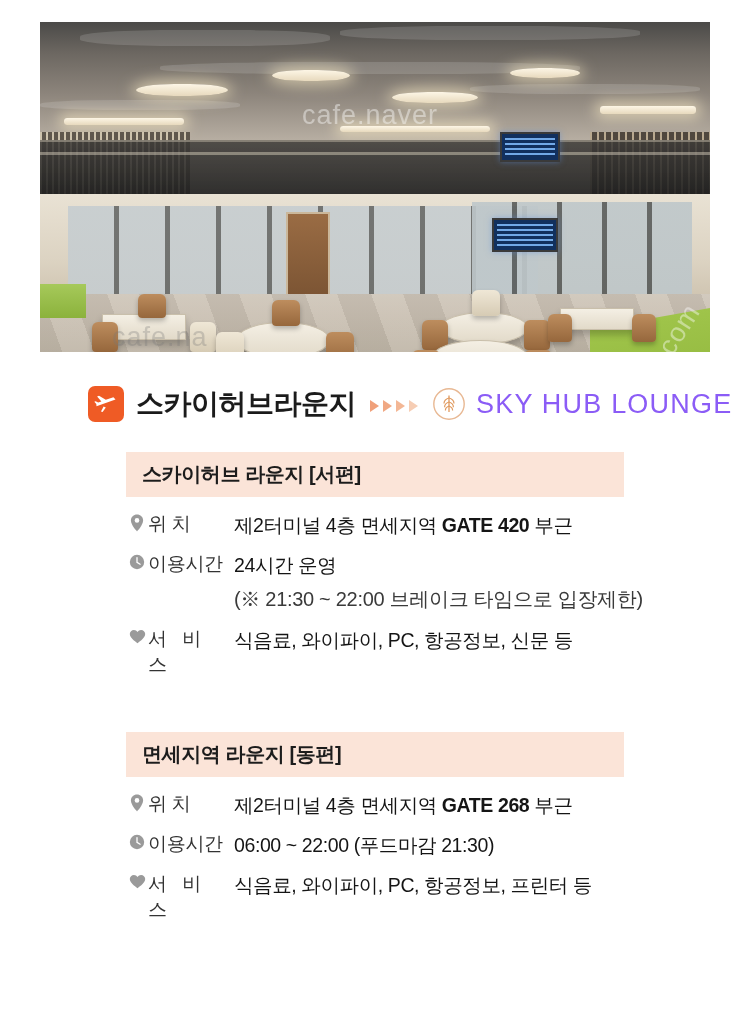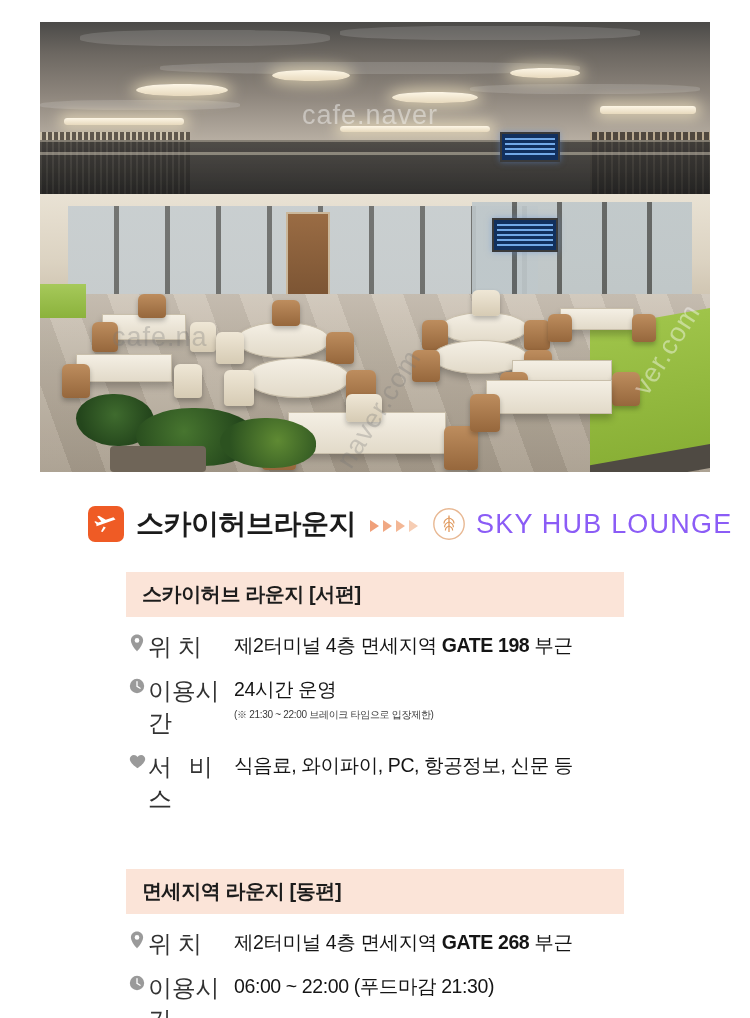--- a/index.html
+++ b/index.html
@@ -14,21 +14,21 @@
     width: 750px;
     min-height: 1018px;
     background: #ffffff;
     overflow: hidden;
   }
 
   
   .hero {
     position: relative;
     margin: 22px 40px 0 40px;
-    height: 450px;
+    height: 330px;
     overflow: hidden;
     background: #6b5d50;
   }
   
   .ceiling {
     position: absolute; left: 0; top: 0; width: 100%; height: 172px;
     background:
       linear-gradient(180deg, #4b4a48 0%, #6c6761 18%, #8d857c 42%, #b9b0a4 70%, #cfc6b8 100%);
   }
   .ceil-duct {
@@ -234,35 +234,35 @@
     margin-bottom: 12px;
   }
   .row-icon {
     width: 22px; flex: 0 0 22px;
     color: #9a9a9a;
     display: flex; justify-content: center; align-items: flex-start;
     padding-top: 3px;
   }
   .row-label {
     width: 86px; flex: 0 0 86px;
-    font-size: 24px;
+    font-size: 19px;
     color: #333333;
     letter-spacing: -0.3px;
   }
   .row-label.spaced { letter-spacing: 5px; }
   .row-value {
     font-size: 19.5px;
     color: #151515;
     letter-spacing: -0.4px;
     line-height: 1.45;
   }
   .row-value b { font-weight: bold; }
   .row-note {
     display: block;
-    font-size: 10px;
+    font-size: 20px;
     color: #3a3a3a;
     margin-top: 5px;
     letter-spacing: -0.3px;
   }
   .gap-block { height: 16px; }
 </style>
 </head>
 <body>
 
 <div class="page">
@@ -388,21 +388,21 @@
 
       <div class="row">
         <div class="row-icon">
           <svg width="14" height="18" viewBox="0 0 14 18" aria-hidden="true">
             <path d="M7 0.6C3.6.6.9 3.2.9 6.5 0.9 11 7 17.4 7 17.4s6.1-6.4 6.1-10.9C13.1 3.2 10.4.6 7 .6z" fill="#9a9a9a"></path>
             <circle cx="7" cy="6.4" r="2.3" fill="#ffffff"></circle>
           </svg>
         </div>
         <div class="row-label">위      치</div>
         <div class="row-value">
-          <span>제2터미널 4층 면세지역 </span><b>GATE 198</b><span> 부근</span>
+          <span>제2터미널 4층 면세지역 </span><b>GATE 420</b><span> 부근</span>
         </div>
       </div>
 
       <div class="row">
         <div class="row-icon">
           <svg width="16" height="16" viewBox="0 0 16 16" aria-hidden="true">
             <circle cx="8" cy="8" r="7.2" fill="#9a9a9a"></circle>
             <path d="M8 3.6v4.7l3.1 1.9" stroke="#ffffff" stroke-width="1.3" fill="none" stroke-linecap="round"></path>
           </svg>
         </div>

